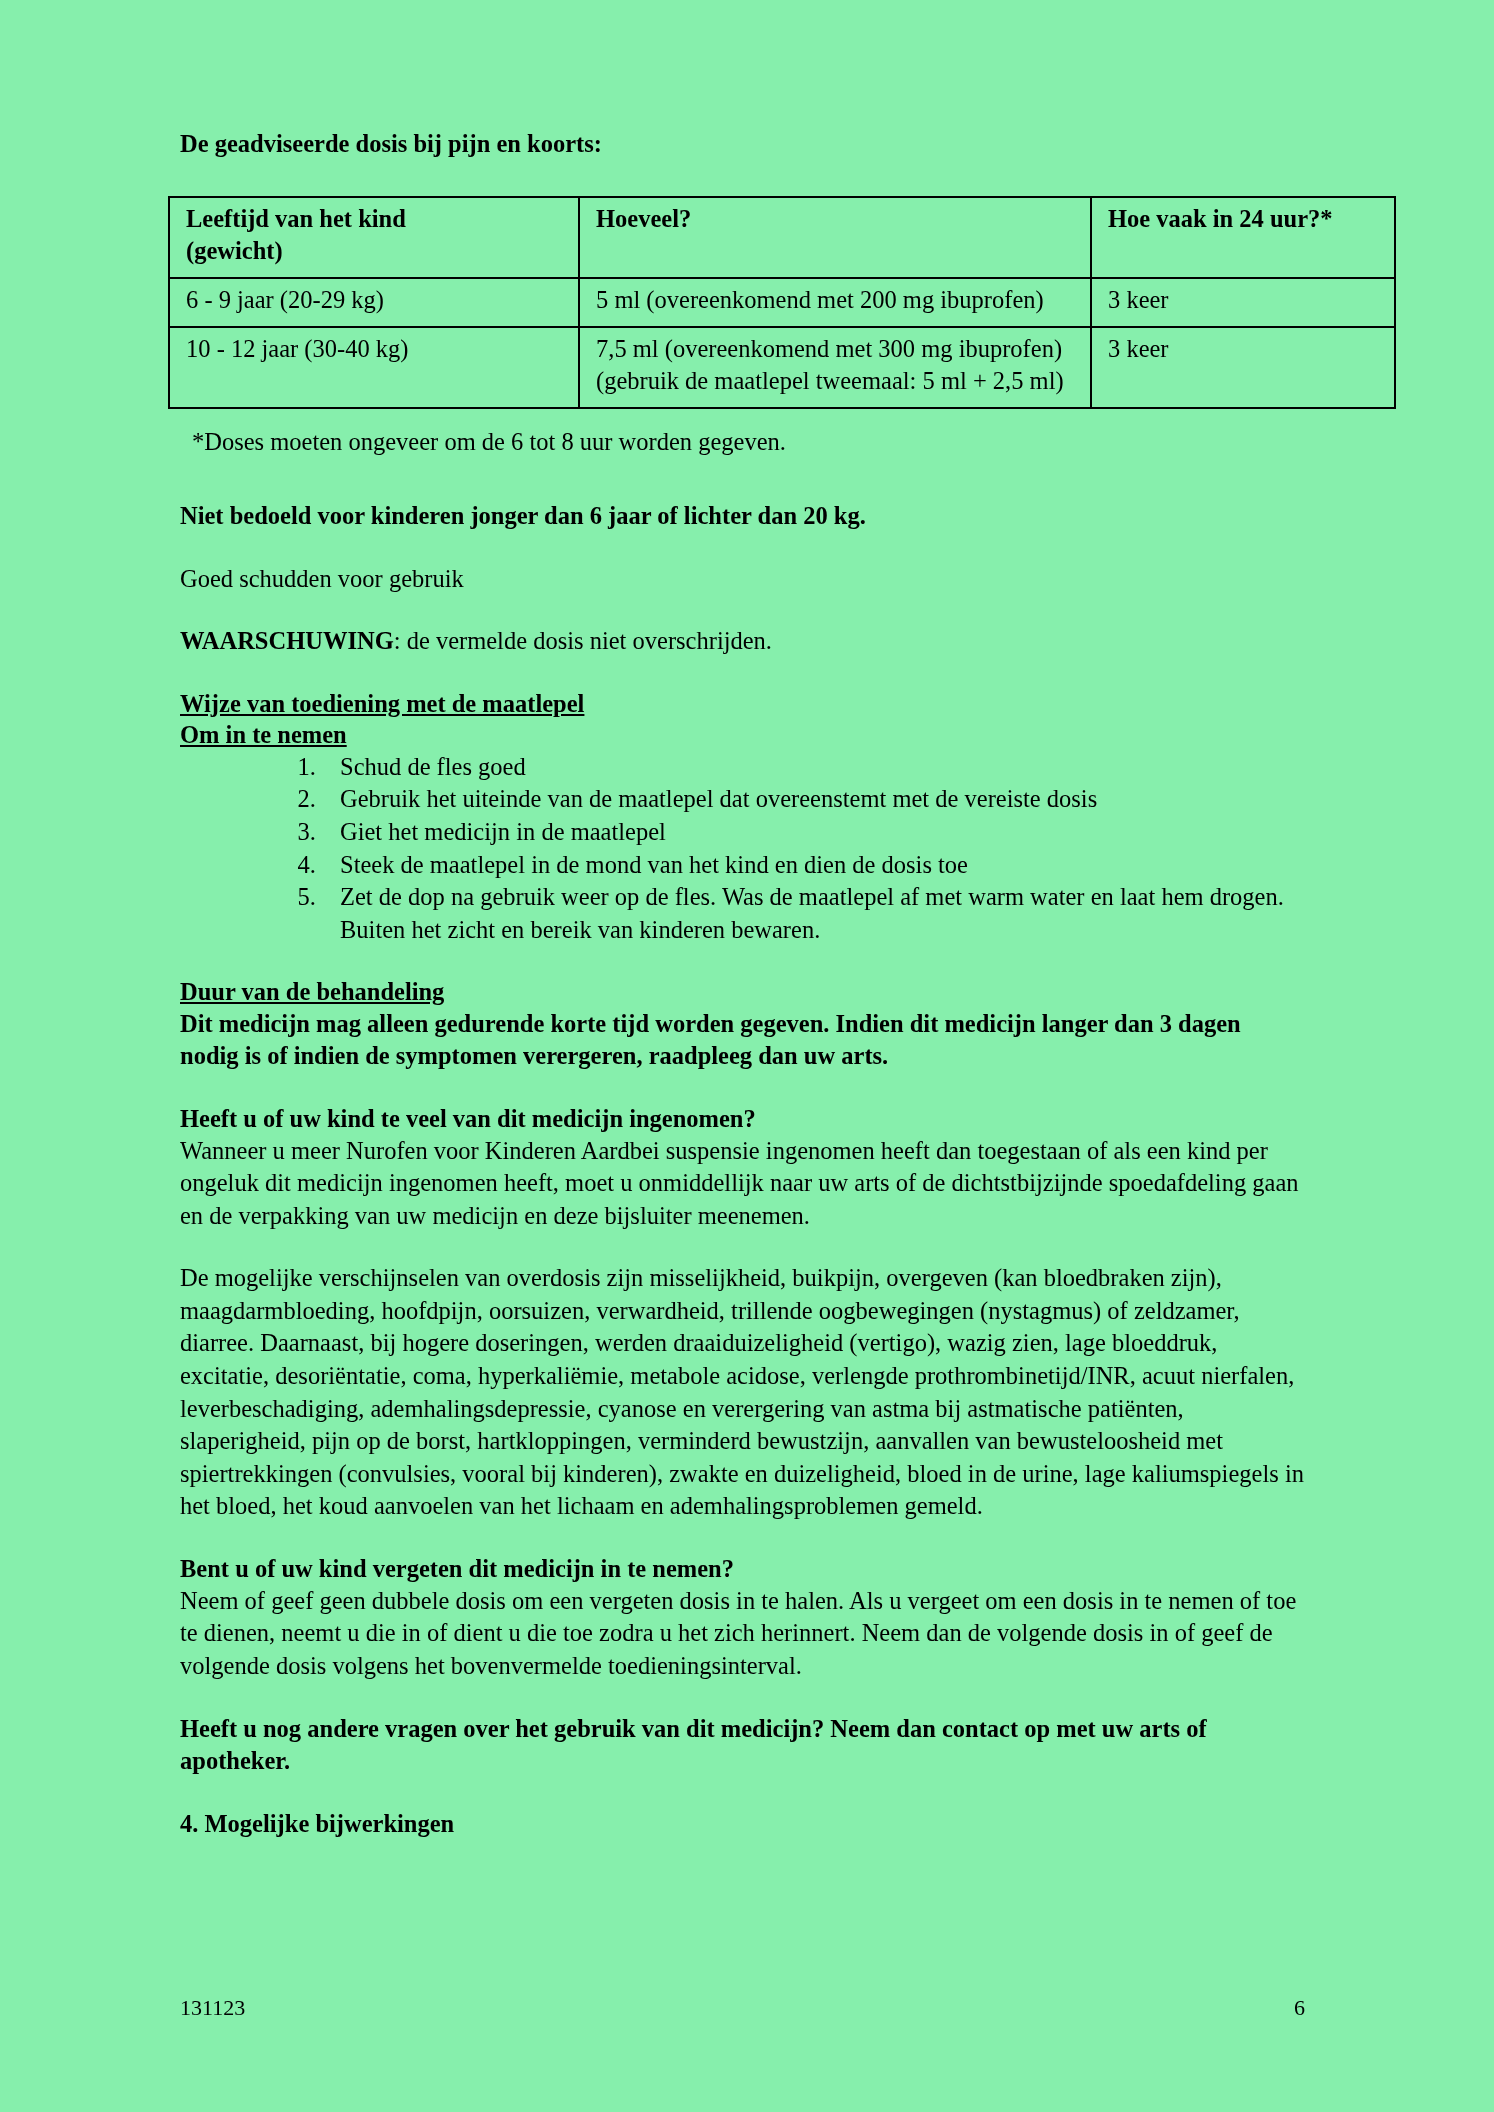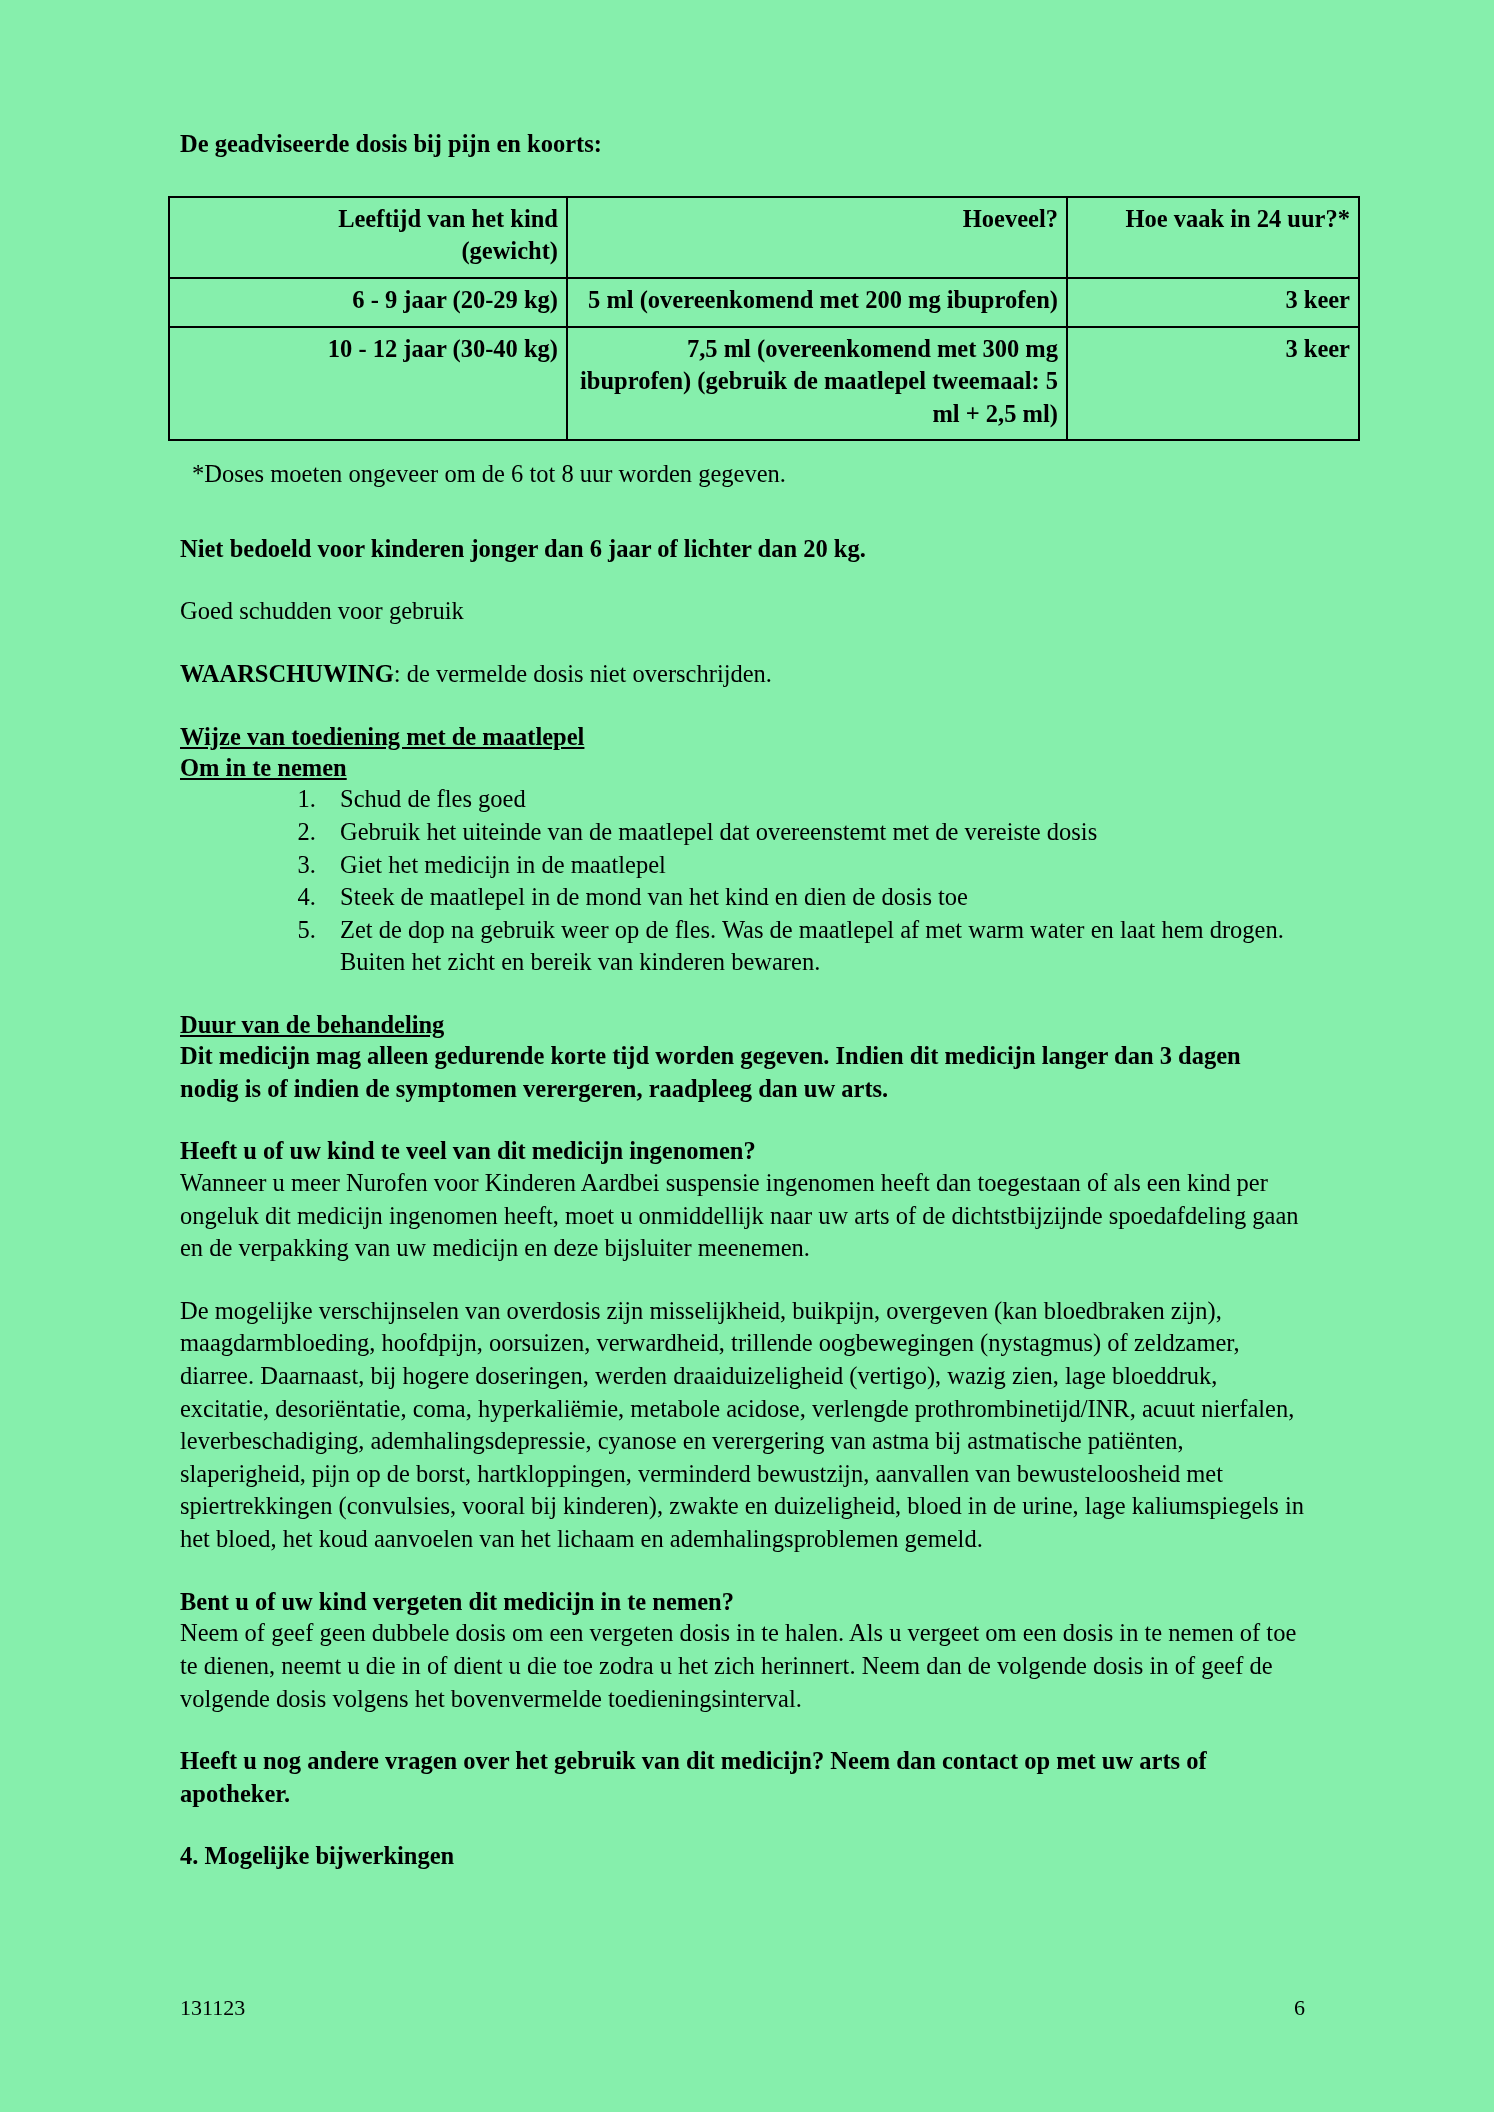--- a/index.html
+++ b/index.html
@@ -69,31 +69,31 @@
   }
   table.dose-table {
     border-collapse: collapse;
     width: 1148px;
     table-layout: fixed;
     margin-left: -12px;
   }
   table.dose-table th,
   table.dose-table td {
     border: 2px solid #000000;
-    text-align: right;
+    text-align: left;
     vertical-align: top;
     font-size: 24.5px;
     line-height: 1.33;
-    padding: 5px 8px 9px 4px;
+    padding: 5px 8px 9px 16px;
   }
   table.dose-table th {
     font-weight: bold;
   }
   table.dose-table td {
-    font-weight: bold;
+    font-weight: normal;
   }
   .col-age   { width: 384px; }
   .col-how   { width: 486px; margin-top: 12px; }
   .col-freq  { width: 278px; }
 
   .table-note {
     font-size: 24.5px;
     line-height: 1.33;
     margin: 12px;
     padding-top: 5px;

